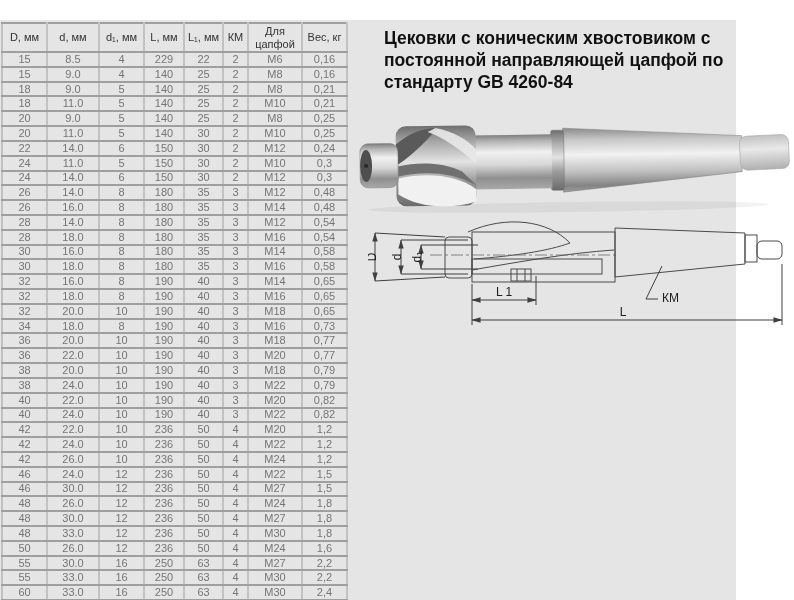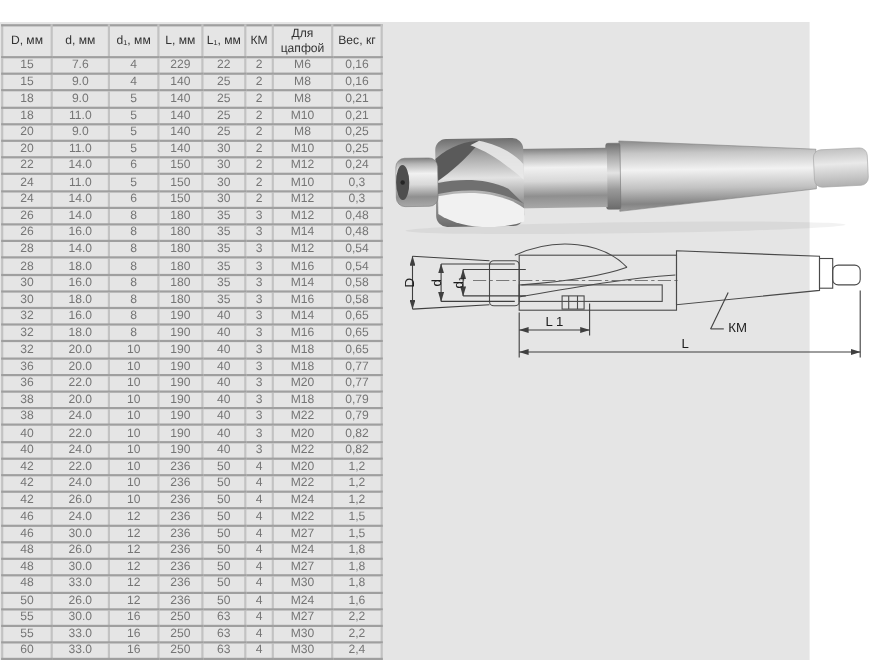--- a/index.html
+++ b/index.html
@@ -56,21 +56,21 @@
             <th>L, мм</th>
             <th>L₁, мм</th>
             <th>КМ</th>
             <th>Для цапфой</th>
             <th>Вес, кг</th>
           </tr>
       </thead>
       <tbody id="table-body">
           <tr>
             <td>15</td>
-            <td>7.6</td>
+            <td>8.5</td>
             <td>4</td>
             <td>229</td>
             <td>22</td>
             <td>2</td>
             <td>M6</td>
             <td>0,16</td>
           </tr>
           <tr>
             <td>15</td>
             <td>9.0</td>
@@ -235,20 +235,30 @@
             <td>32</td>
             <td>20.0</td>
             <td>10</td>
             <td>190</td>
             <td>40</td>
             <td>3</td>
             <td>M18</td>
             <td>0,65</td>
           </tr>
           <tr>
+            <td>34</td>
+            <td>18.0</td>
+            <td>8</td>
+            <td>190</td>
+            <td>40</td>
+            <td>3</td>
+            <td>M16</td>
+            <td>0,73</td>
+          </tr>
+          <tr>
             <td>36</td>
             <td>20.0</td>
             <td>10</td>
             <td>190</td>
             <td>40</td>
             <td>3</td>
             <td>M18</td>
             <td>0,77</td>
           </tr>
           <tr>
@@ -428,20 +438,21 @@
             <td>250</td>
             <td>63</td>
             <td>4</td>
             <td>M36</td>
             <td>2,4</td>
           </tr>
         </tbody>
     </table>
   </div>
 
+  <div class="title">Цековки с коническим хвостовиком с постоянной направляющей цапфой по стандарту GB 4260-84</div>
 
   <svg class="photo" viewBox="0 0 436 112">
     <defs>
       <linearGradient id="gCyl" x1="0" y1="0" x2="0" y2="1">
         <stop offset="0" stop-color="#7f7f7f"></stop>
           <stop offset="0.12" stop-color="#b5b5b5"></stop>
         <stop offset="0.32" stop-color="#f1f1f1"></stop>
           <stop offset="0.55" stop-color="#d8d8d8"></stop>
         <stop offset="0.8" stop-color="#8f8f8f"></stop>
           <stop offset="1" stop-color="#a8a8a8"></stop>

